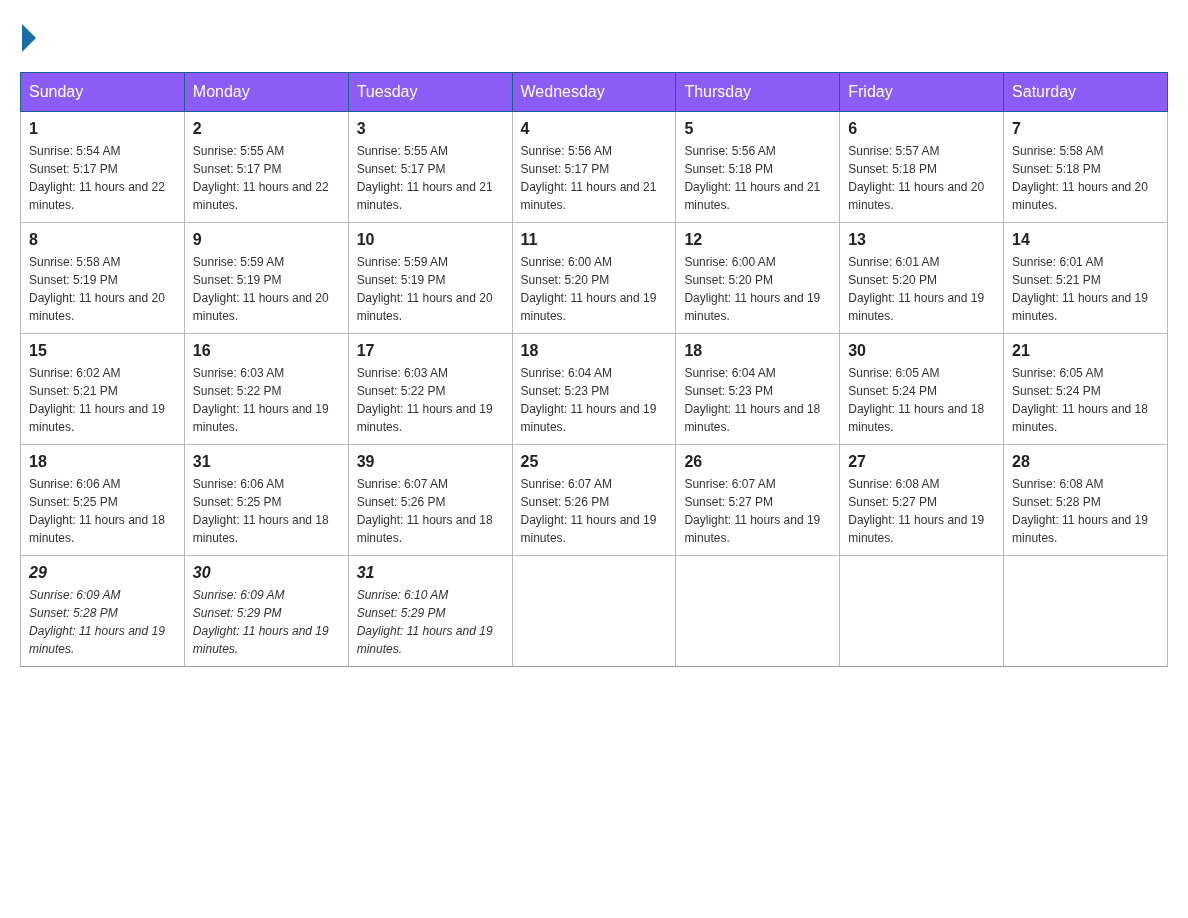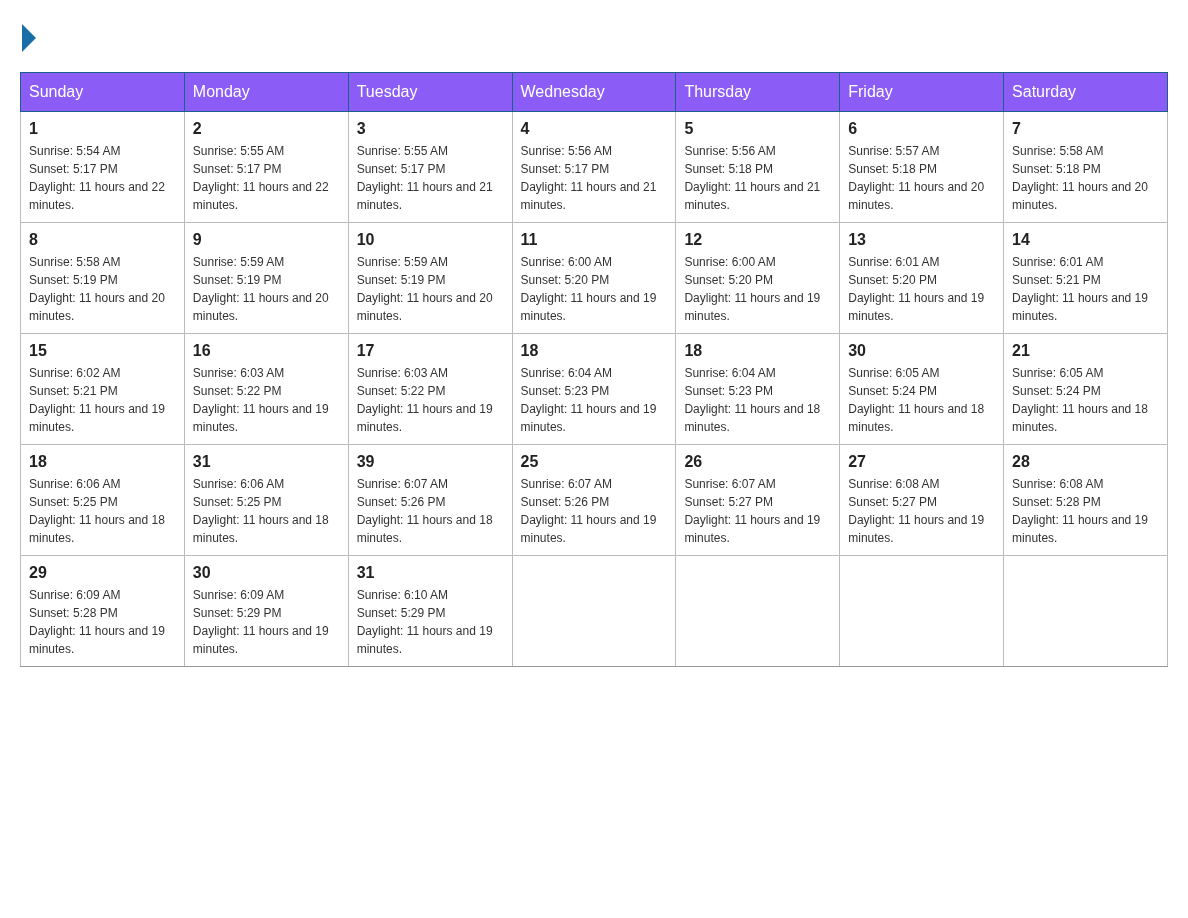--- a/index.html
+++ b/index.html
@@ -92,20 +92,21 @@
     .day-info {
       font-size: 12px;
       line-height: 1.5;
       color: #333;
     }
     .empty-cell {
       background: #fff;
     }
     tr:last-child td {
       border-bottom: 1px solid #999;
+      font-style: italic;
     }
   </style>
 </head>
 <body>
 
 <div class="header">
   <div class="logo">
     <div class="logo-top">
       <span class="logo-general"></span>
       <div class="logo-arrow"></div>

